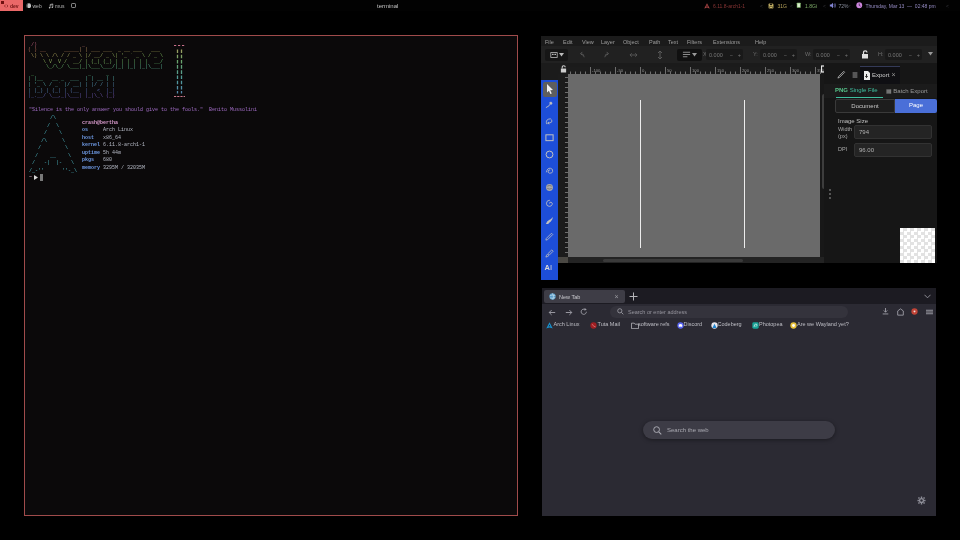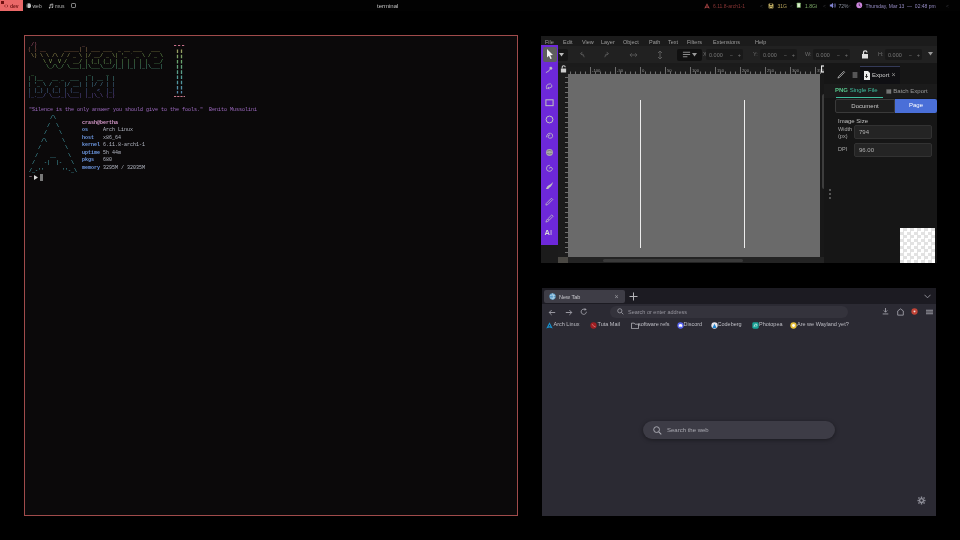--- a/index.html
+++ b/index.html
@@ -229,21 +229,21 @@
     <div class="abs" style="left:344px;top:3px;width:37px;height:11px;background:#191919;border-radius:2px;font-size:5.5px;color:#787878;">
       <span class="abs" style="left:3px;top:2.5px;">0.000</span>
         <span class="abs" style="right:10px;top:2.5px;">−</span>
         <span class="abs" style="right:2px;top:2.5px;">+</span>
     </div>
     <svg class="abs" style="left:387px;top:6px" width="5" height="4" viewBox="0 0 5 4">
         <path d="M0 0 L5 0 L2.5 3.5 Z" fill="#999"></path>
       </svg>
   </div>
 
-  <div class="abs" style="left:0;top:9px;width:17px;height:200px;background:#6d28d9;text-align:right;">
+  <div class="abs" style="left:0;top:44px;width:17px;height:200px;background:#1d4ed8;text-align:right;">
     <div class="abs" style="left:1.5px;top:1.5px;width:14px;height:15px;background:#5e5e5e;border-radius:2px;"></div>
       <svg class="abs" style="left:5px;top:3.5px" width="8" height="10" viewBox="0 0 8 10">
         <path d="M1 0 L7 6 L4.2 6.2 L5.8 9.4 L4.4 10 L2.9 6.8 L1 8.6 Z" fill="#f2f2f2"></path>
       </svg>
     <svg class="abs" style="left:4px;top:20px" width="9" height="9" viewBox="0 0 10 10">
         <path d="M1 8.5 Q5 7 6.5 3.5 M6.5 3.5 L5 3 M6.5 3.5 L7 5" stroke="#c0c0c0" stroke-width="1" fill="none"></path>
         <rect x="5.3" y="2.2" width="2.6" height="2.6" fill="#c0c0c0" transform="rotate(45 6.6 3.5)"></rect>
       </svg>
     <svg class="abs" style="left:4px;top:36.5px" width="9" height="9" viewBox="0 0 10 10">
         <path d="M2 8 Q.5 4 3.5 2.5 Q6.5 1 7.5 3.5 Q8.5 6 5.5 6.5 L3 6.8 M3 6.8 L4.5 5.5 M3 6.8 L4.8 7.8" stroke="#c0c0c0" stroke-width=".9" fill="none"></path>

